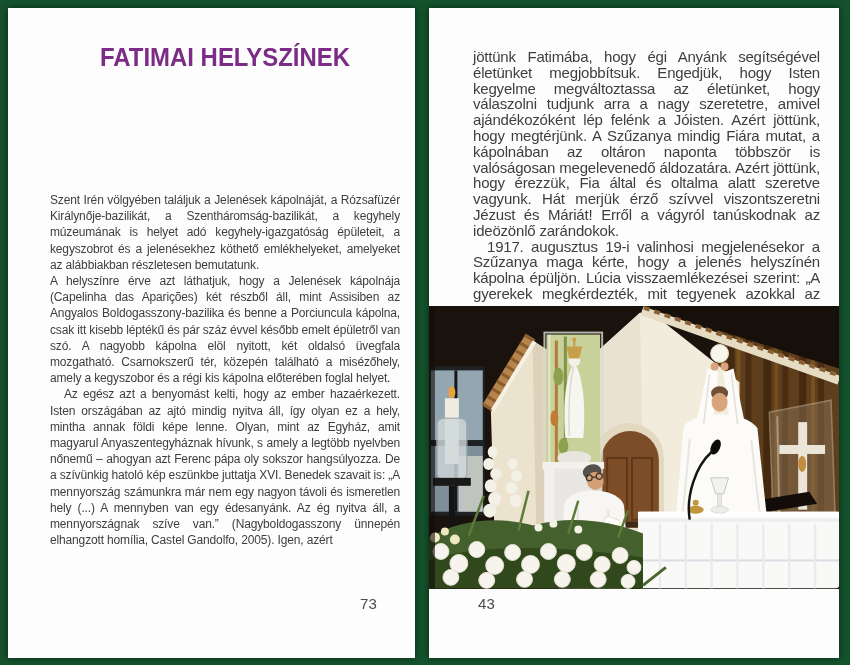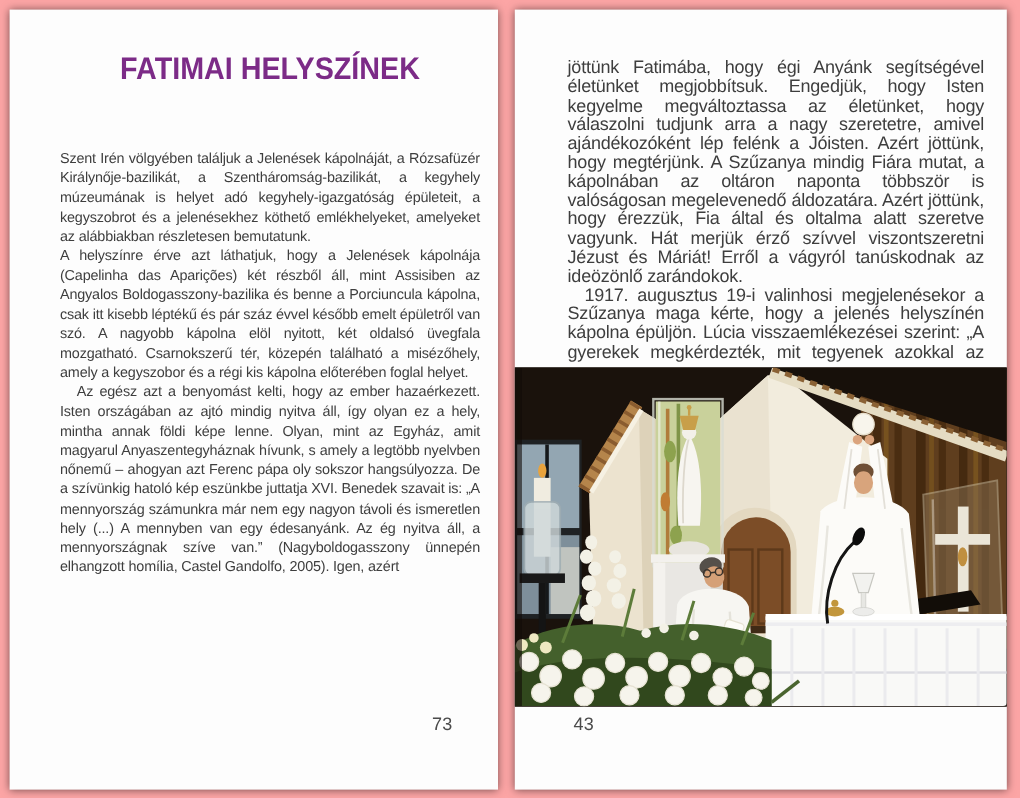--- a/index.html
+++ b/index.html
@@ -1,17 +1,17 @@
 <!DOCTYPE html>
 <html lang="hu"><head>
 <meta charset="utf-8">
 <style>
   html,body{margin:0;padding:0;background:#262626;}
   #stage{
-    position:relative;width:850px;height:665px;background:#fca5a5;overflow:hidden;
+    position:relative;width:850px;height:665px;background:#14532d;overflow:hidden;
     font-family:"Liberation Sans",sans-serif;
   }
   .page{
     position:absolute;top:8px;height:650px;background:#fdfdfd;
     box-shadow:0 0 7px rgba(0,0,0,.55);
     color:#3e3e3e;
   }
   .page-left{left:8px;width:407px;padding:0;box-sizing:border-box;}
   .page-right{left:429px;width:410px;box-sizing:border-box;}
   .inner-l{padding:0 15px 0 42px;}
@@ -23,21 +23,21 @@
   }
   h2.section{
     margin:6px 0 7px 0;line-height:20px;font-size:15.5px;font-weight:700;
     color:#77b33c;letter-spacing:0;
   }
   p.body{
     margin:0;font-size:12px;line-height:16.2px;letter-spacing:-0.15px;
     text-align:justify;color:#3e3e3e;
   }
   .page-right p.body{font-size:15px;line-height:15.8px;letter-spacing:-0.2px;}
-  p.first-after-title{margin-top:52px;}
+  p.first-after-title{margin-top:120px;}
   p.indent{text-indent:14px;}
   .rp-text{height:253px;overflow:hidden;margin-top:41px;}
   figure.photo{
     margin:4px 0 0 0;padding:0;width:410px;height:283px;overflow:hidden;
     background:#1a120c;
   }
   figure.photo svg{display:block;}
   .pagenum{
     position:absolute;bottom:46px;font-size:15px;color:#4b4b4b;letter-spacing:.2px;
   }

